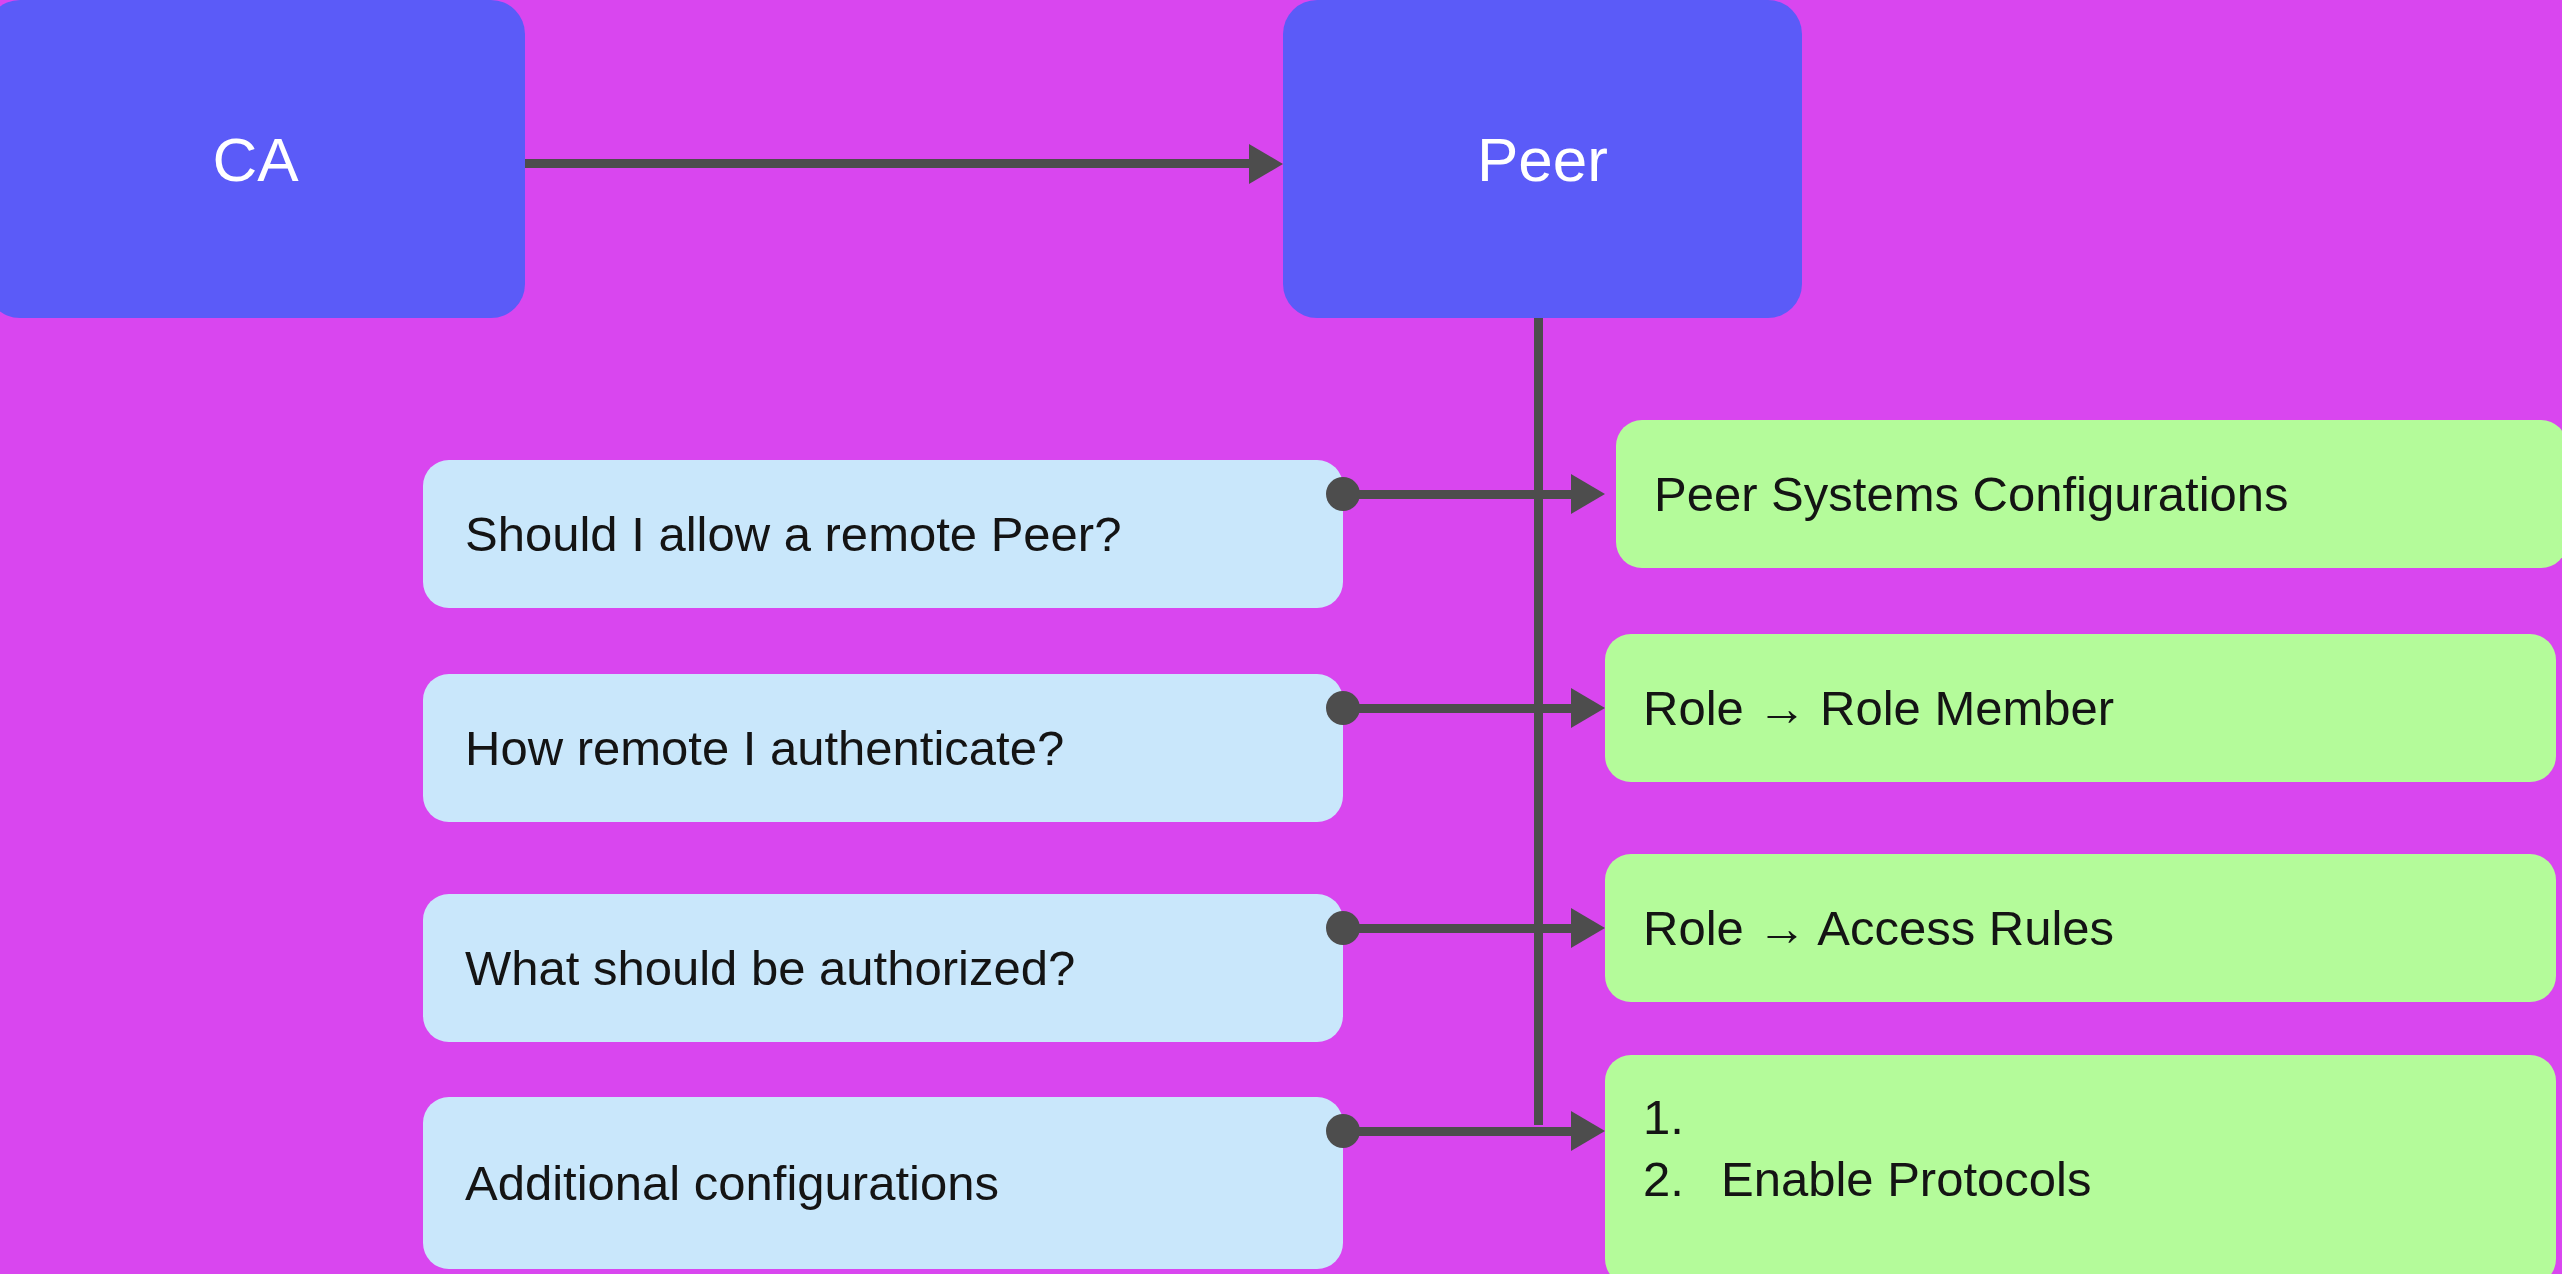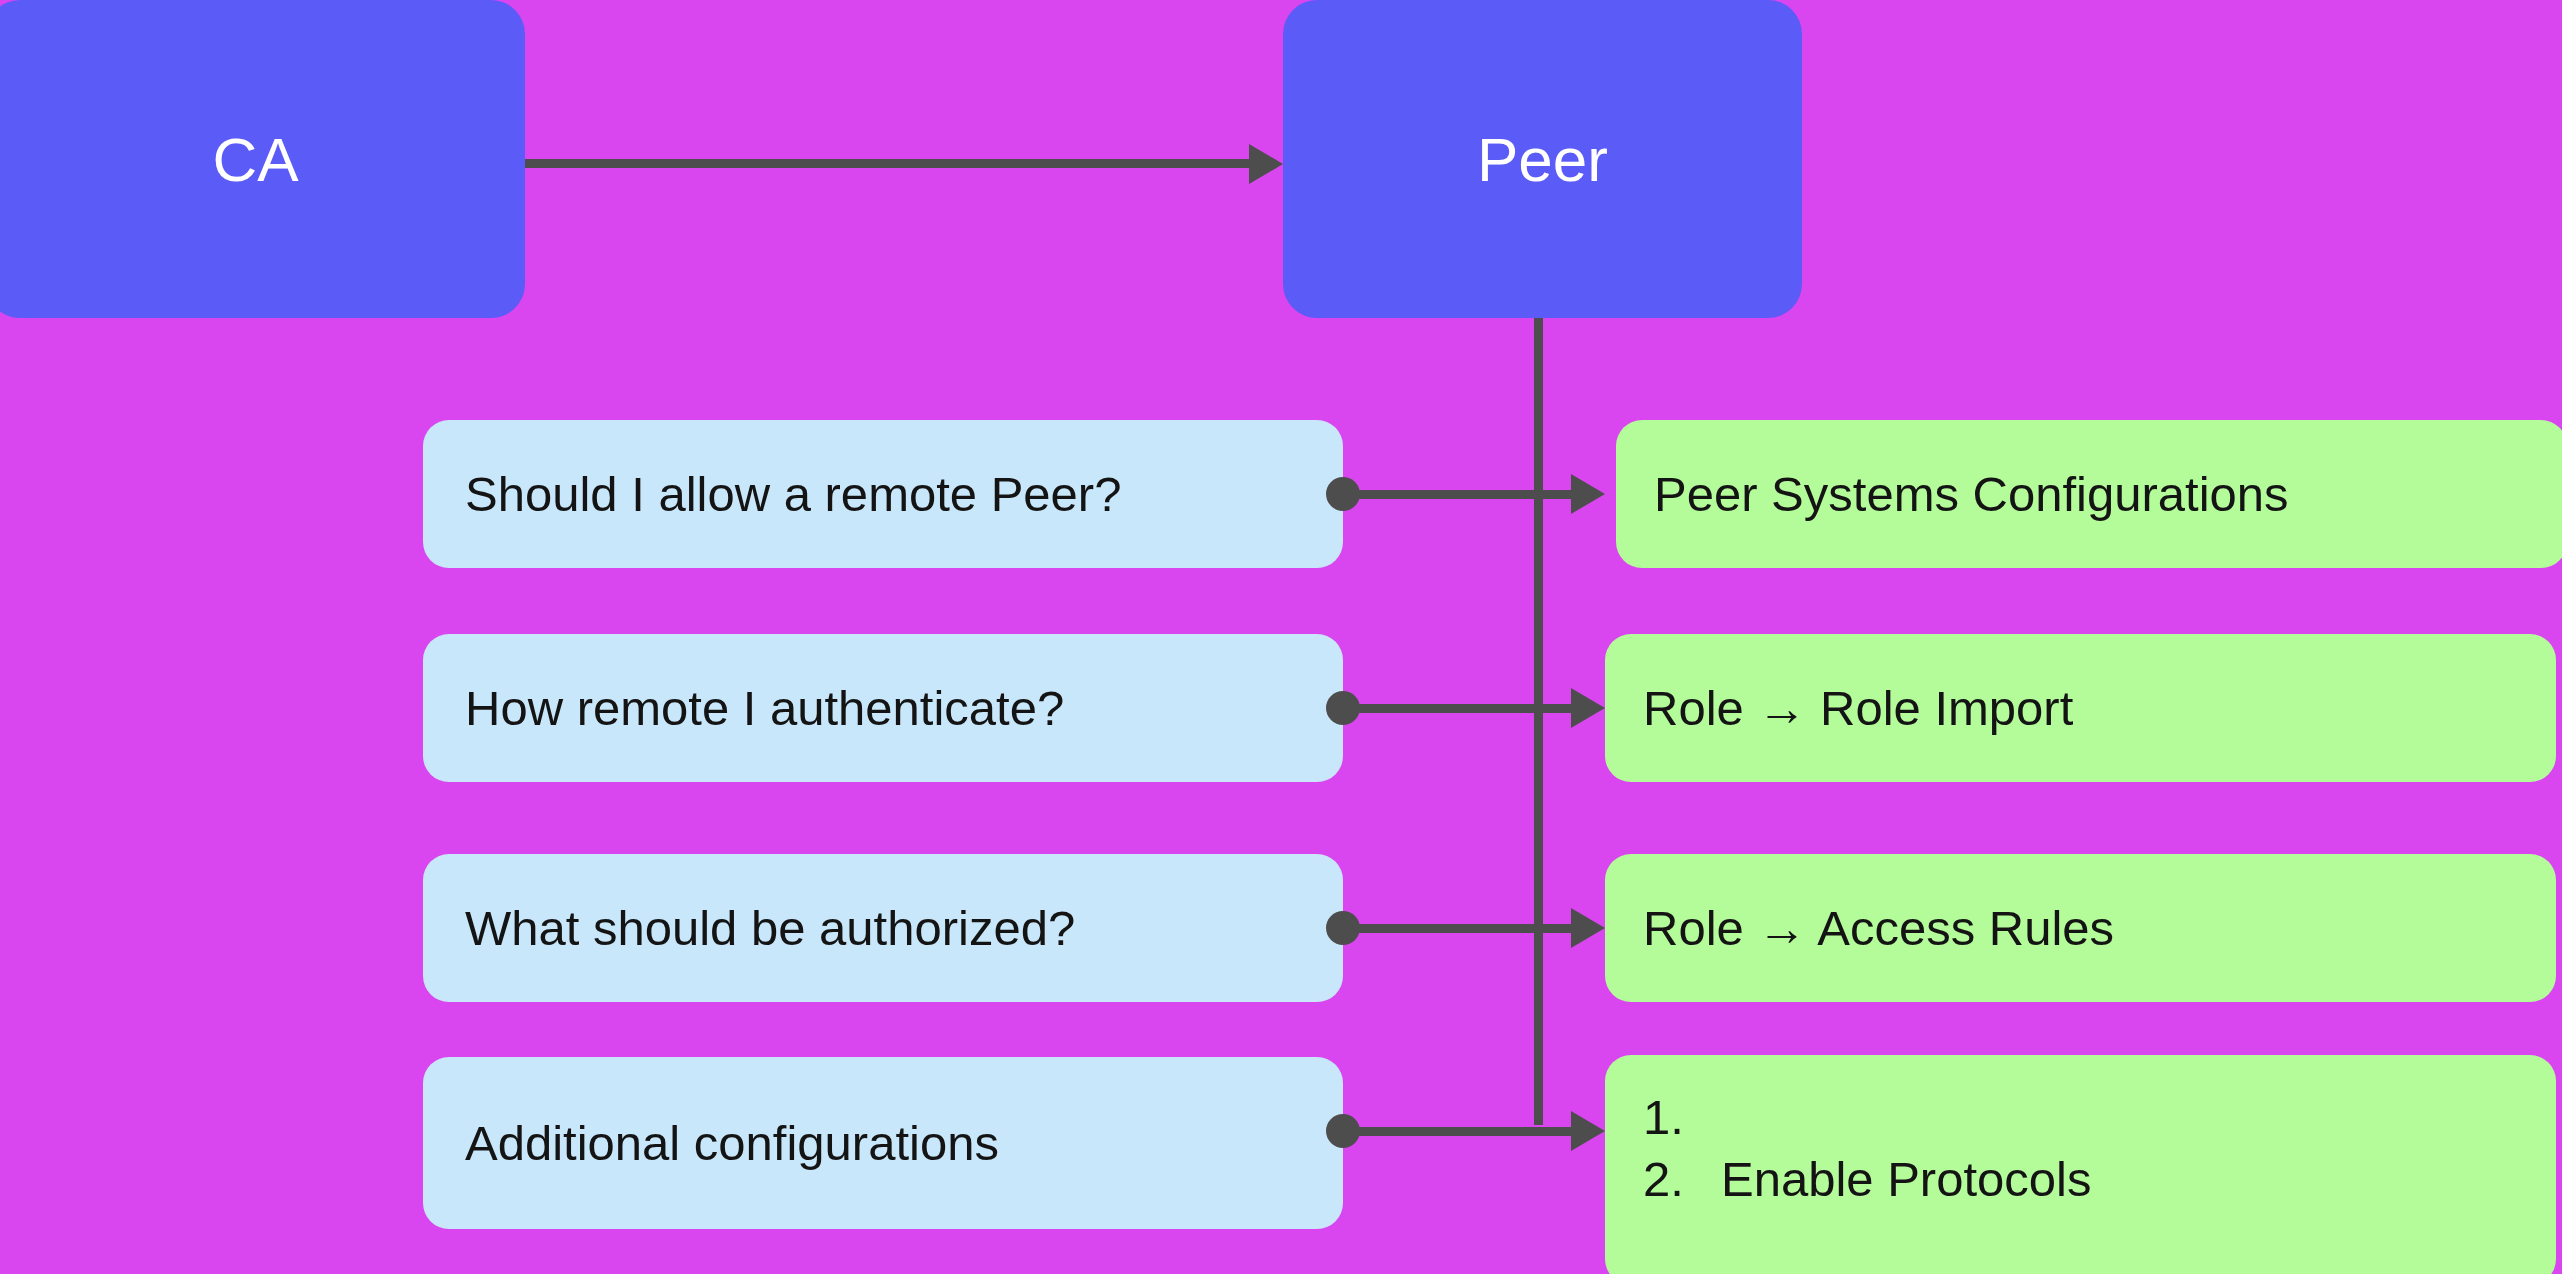--- a/index.html
+++ b/index.html
@@ -29,20 +29,21 @@
     color: #ffffff;
     justify-content: center;
     font-size: 62px;
     border-radius: 34px;
   }
   .node-question {
     background: #C9E7FB;
     color: #141414;
     font-size: 49px;
     padding-left: 42px;
+    margin-top: 40px;
   }
   .node-answer {
     background: #B4FB9A;
     color: #141414;
     font-size: 49px;
     padding-left: 38px;
   }
   .node-answer.list {
     align-items: flex-start;
     padding-top: 32px;
@@ -118,21 +119,21 @@
     <span class="label">Peer Systems Configurations</span>
   </div>
 
   <div class="node node-question" style="left:423px; top:634px; width:920px; height:148px;">
     <span class="label">How remote I authenticate?</span>
   </div>
   <div class="dot" style="left:1326px; top:691px;"></div>
   <div class="conn-h" style="left:1343px; top:704px; width:228px;"></div>
   <div class="arrow-head" style="left:1571px; top:688px;"></div>
   <div class="node node-answer" style="left:1605px; top:634px; width:951px; height:148px;">
-    <span class="label">Role → Role Import</span>
+    <span class="label">Role → Role Member</span>
   </div>
 
   <div class="node node-question" style="left:423px; top:854px; width:920px; height:148px;">
     <span class="label">What should be authorized?</span>
   </div>
   <div class="dot" style="left:1326px; top:911px;"></div>
   <div class="conn-h" style="left:1343px; top:924px; width:228px;"></div>
   <div class="arrow-head" style="left:1571px; top:908px;"></div>
   <div class="node node-answer" style="left:1605px; top:854px; width:951px; height:148px;">
     <span class="label">Role → Access Rules</span>

